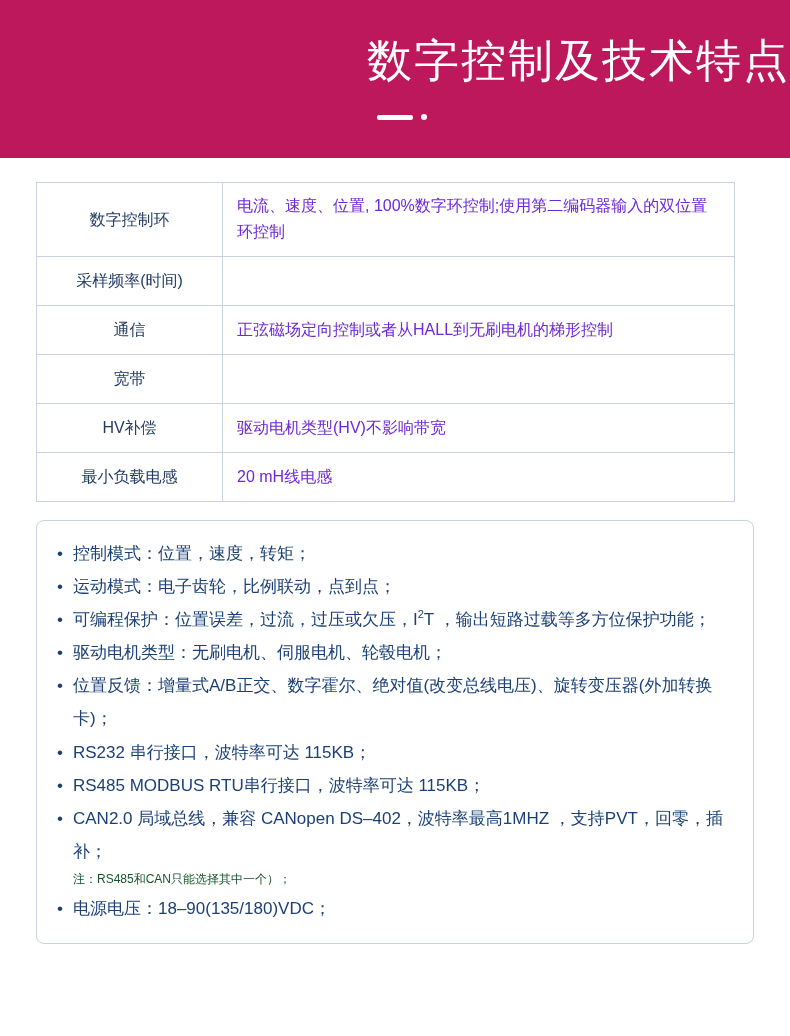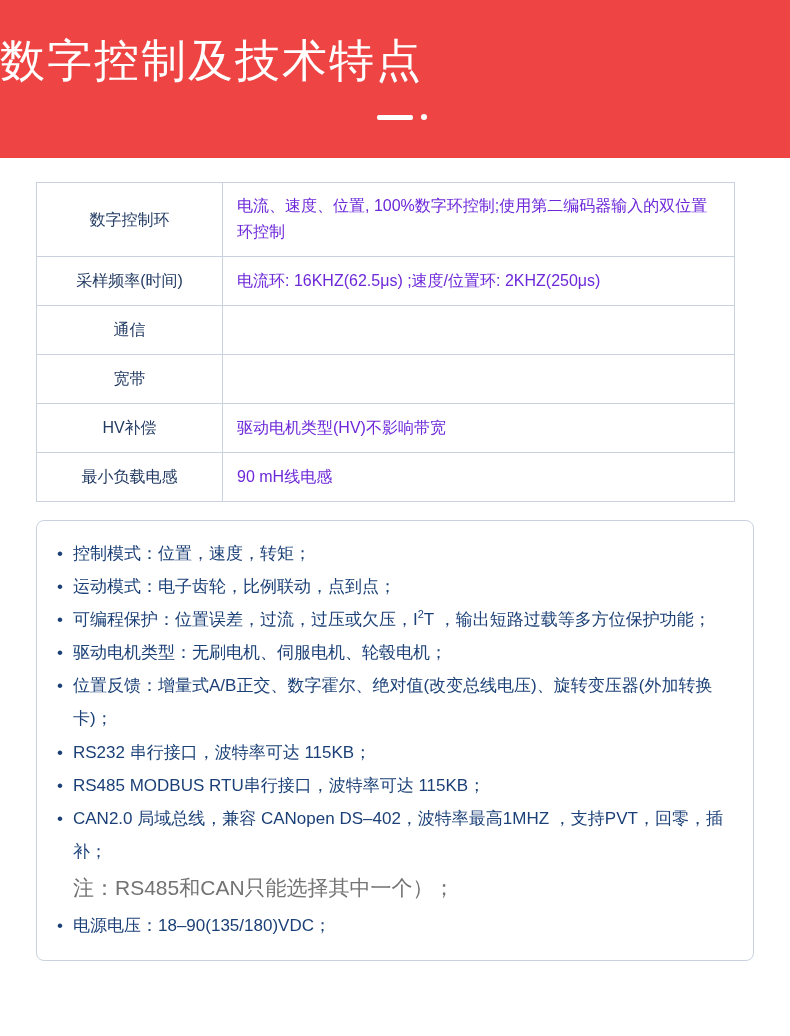--- a/index.html
+++ b/index.html
@@ -15,25 +15,25 @@
     overflow: hidden;
   }
   .page {
     position: relative;
     width: 790px;
     height: 1036px;
   }
   
   .header {
     height: 158px;
-    background: #ef4444;
+    background: #be185d;
     position: relative;
     display: flex;
     align-items: flex-start;
-    justify-content: flex-start;
+    justify-content: flex-end;
   }
   .header-title {
     color: #ffffff;
     font-size: 45px;
     letter-spacing: 2px;
     font-weight: 400;
     margin-top: 36px;
     line-height: 1.1;
     white-space: nowrap;
   }
@@ -113,22 +113,22 @@
     flex: 0 0 auto;
     width: 16px;
     font-size: 17px;
     line-height: 1.95;
     color: #1b4077;
   }
   .bullet-text {
     flex: 1 1 auto;
   }
   .plain-line {
-    font-size: 21px;
-    color: #737373;
+    font-size: 12px;
+    color: #14532d;
     line-height: 1.95;
     padding-left: 16px;
   }
   sup {
     font-size: 11px;
     vertical-align: super;
   }
 </style>
 </head>
 <body>
@@ -141,35 +141,35 @@
     <div class="header-dot"></div>
   </div>
 
   <div class="table-wrap">
     <div class="trow">
       <div class="tcell-label">数字控制环</div>
       <div class="tcell-value">电流、速度、位置, 100%数字环控制;使用第二编码器输入的双位置环控制</div>
     </div>
     <div class="trow">
       <div class="tcell-label">采样频率(时间)</div>
-      <div class="tcell-value">电流环: 16KHZ(62.5μs) ;速度/位置环: 2KHZ(250μs)</div>
     </div>
     <div class="trow">
       <div class="tcell-label">通信</div>
+      <div class="tcell-value">正弦磁场定向控制或者从HALL到无刷电机的梯形控制</div>
     </div>
     <div class="trow">
       <div class="tcell-label">宽带</div>
     </div>
     <div class="trow">
       <div class="tcell-label">HV补偿</div>
       <div class="tcell-value">驱动电机类型(HV)不影响带宽</div>
     </div>
     <div class="trow">
       <div class="tcell-label">最小负载电感</div>
-      <div class="tcell-value">90 mH线电感</div>
+      <div class="tcell-value">20 mH线电感</div>
     </div>
   </div>
 
   <div class="panel" id="features-panel">
       <div class="bullet-line">
         <span class="bullet-dot">•</span>
         <span class="bullet-text">控制模式：位置，速度，转矩；</span>
       </div>
       <div class="bullet-line">
         <span class="bullet-dot">•</span>

